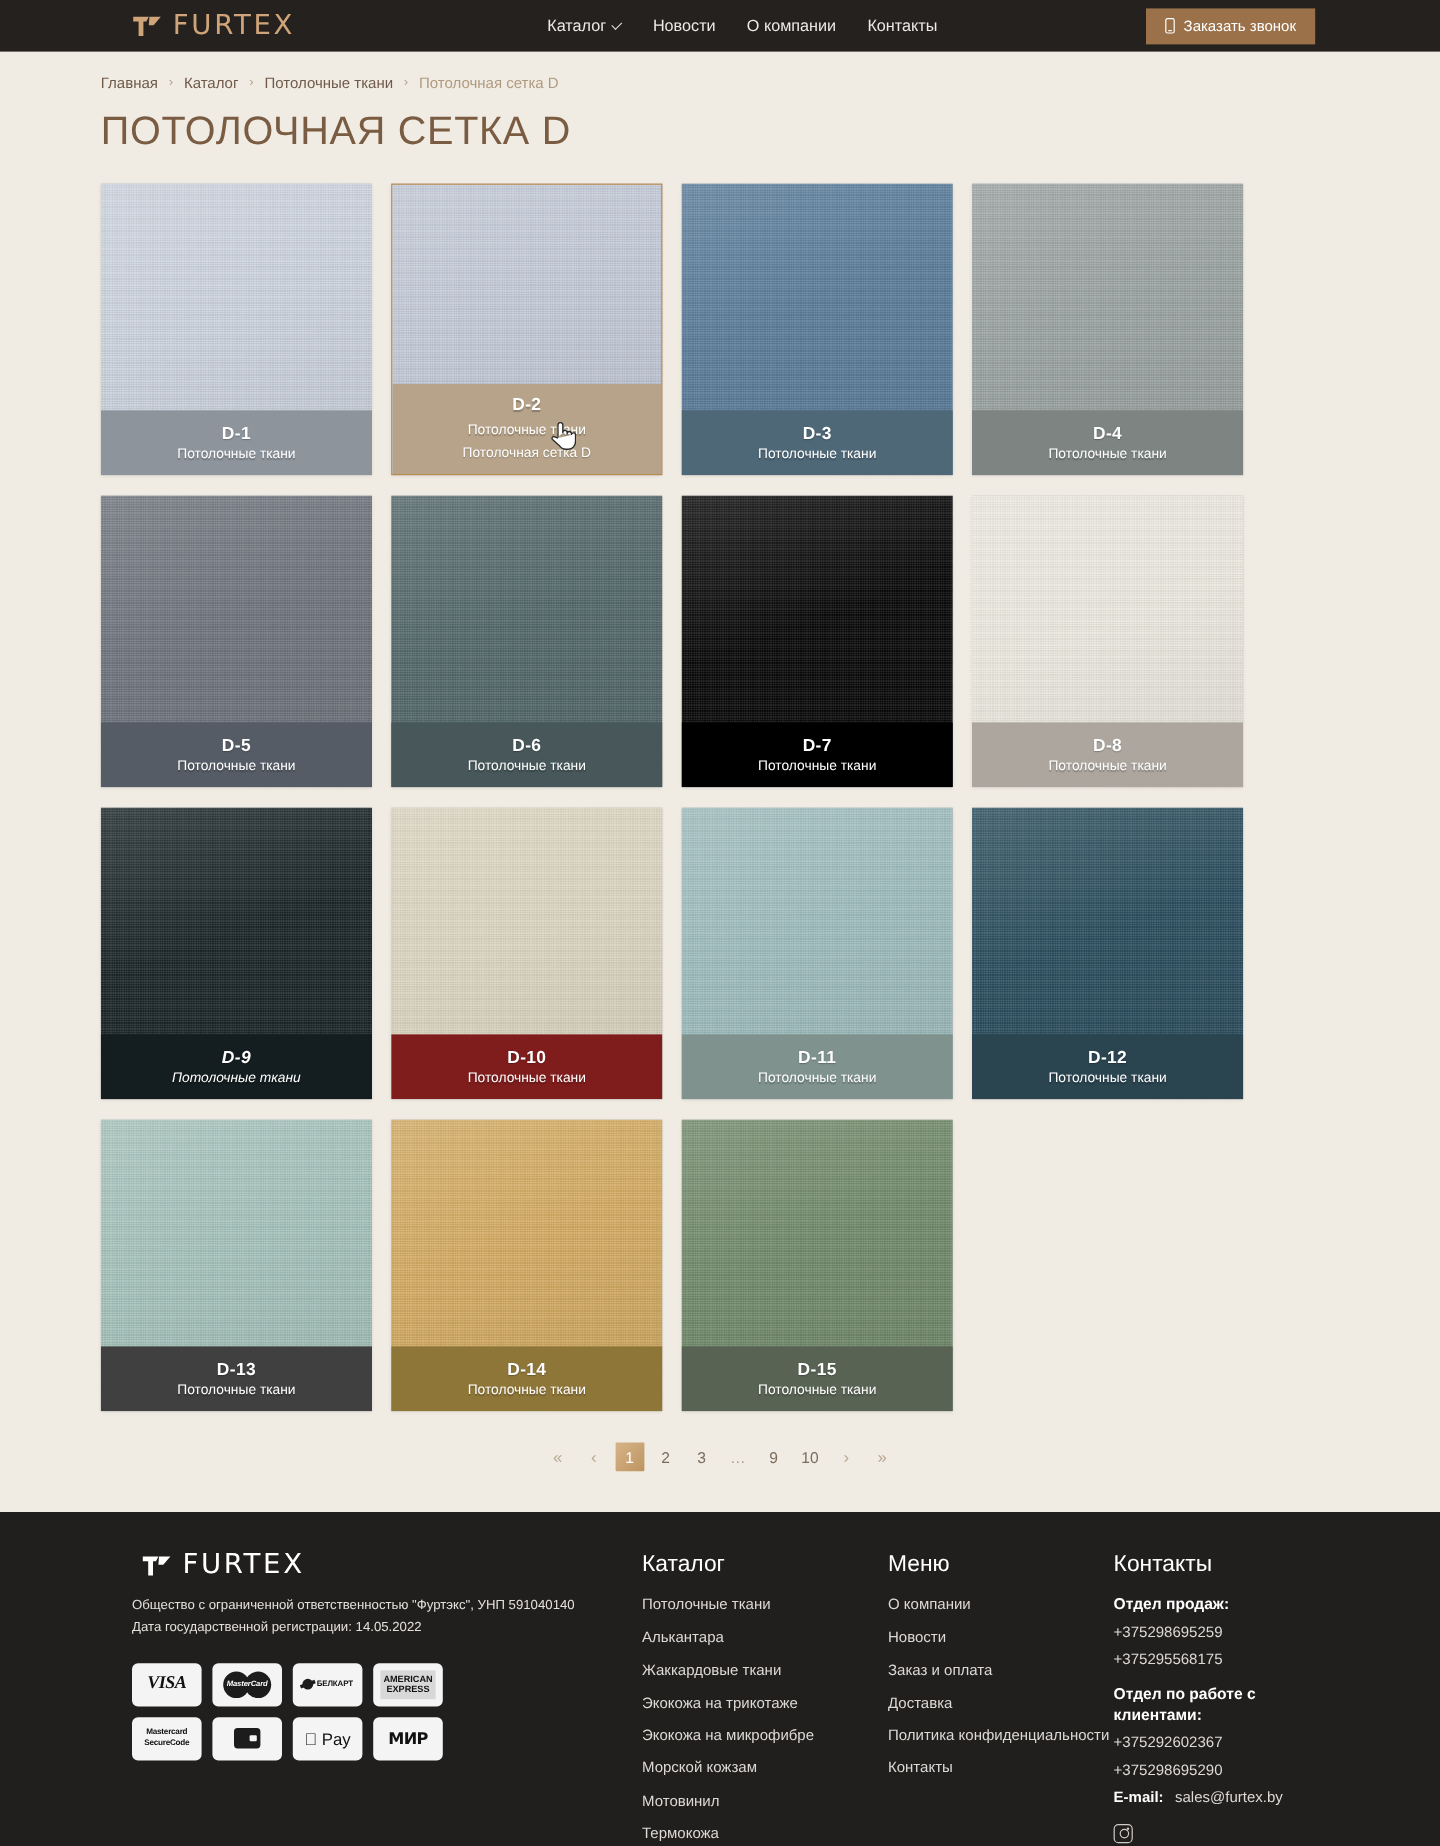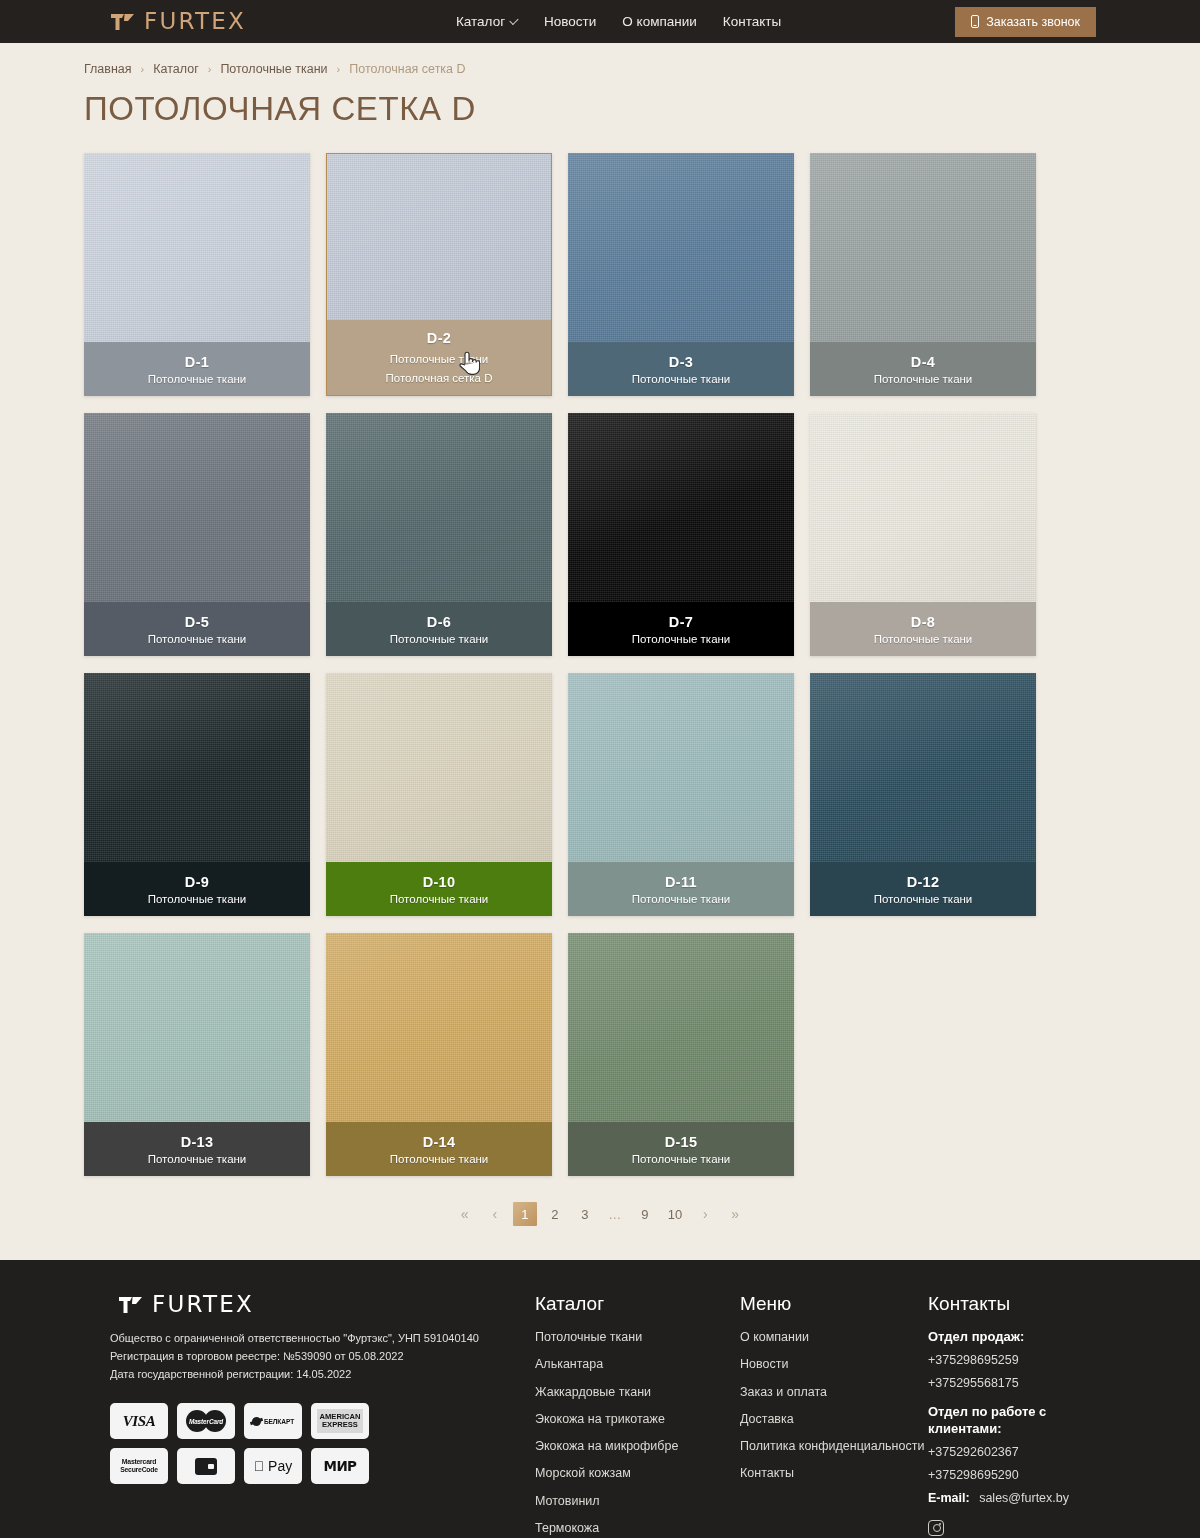--- a/index.html
+++ b/index.html
@@ -451,30 +451,30 @@
         <div class="sheen"></div>
         <div class="band" style="background: rgb(172, 166, 158);">
           <div class="code">D-8</div>
           <div class="cat">Потолочные ткани</div>
         </div>
       </div>
       <div class="card">
         <div class="swatch" style="background: rgb(28, 39, 41);"></div>
         <div class="texture"></div>
         <div class="sheen"></div>
-        <div class="band" style="background: rgb(20, 29, 31);">
+        <div class="band" style="background: rgb(20, 29, 31); font-style: italic;">
           <div class="code">D-9</div>
           <div class="cat">Потолочные ткани</div>
         </div>
       </div>
       <div class="card">
         <div class="swatch" style="background: rgb(219, 213, 192);"></div>
         <div class="texture"></div>
         <div class="sheen"></div>
-        <div class="band" style="background: #4d7c0f;">
+        <div class="band" style="background: #7f1d1d;">
           <div class="code">D-10</div>
           <div class="cat">Потолочные ткани</div>
         </div>
       </div>
       <div class="card">
         <div class="swatch" style="background: rgb(158, 188, 189);"></div>
         <div class="texture"></div>
         <div class="sheen"></div>
         <div class="band" style="background: rgb(127, 146, 142);">
           <div class="code">D-11</div>
@@ -538,21 +538,20 @@
   <div class="f-col-brand">
     <div class="f-logo-wrap">
       <svg class="logo-mark" viewBox="0 0 26 20">
         <path d="M1 2 L14 2 L12 6 L9.5 6 L9.5 18 L5.5 18 L5.5 6 L1 6 Z" fill="#ffffff"></path>
         <path d="M14.5 2 L24 2 L18 9 L14 9 Z" fill="#ffffff"></path>
       </svg>
       <span class="f-logo-text">FURTEX</span>
     </div>
     <div class="legal">
       <div>Общество с ограниченной ответственностью "Фуртэкс", УНП 591040140</div>
-      <div>Регистрация в торговом реестре: №539090 от 05.08.2022</div>
       <div>Дата государственной регистрации: 14.05.2022</div>
     </div>
 
     <div class="pay-grid">
       <div class="pay">
           <span class="visa">VISA</span>
         </div>
       <div class="pay">
         <span class="mc-circles">
             <i class="mcc l"></i>

